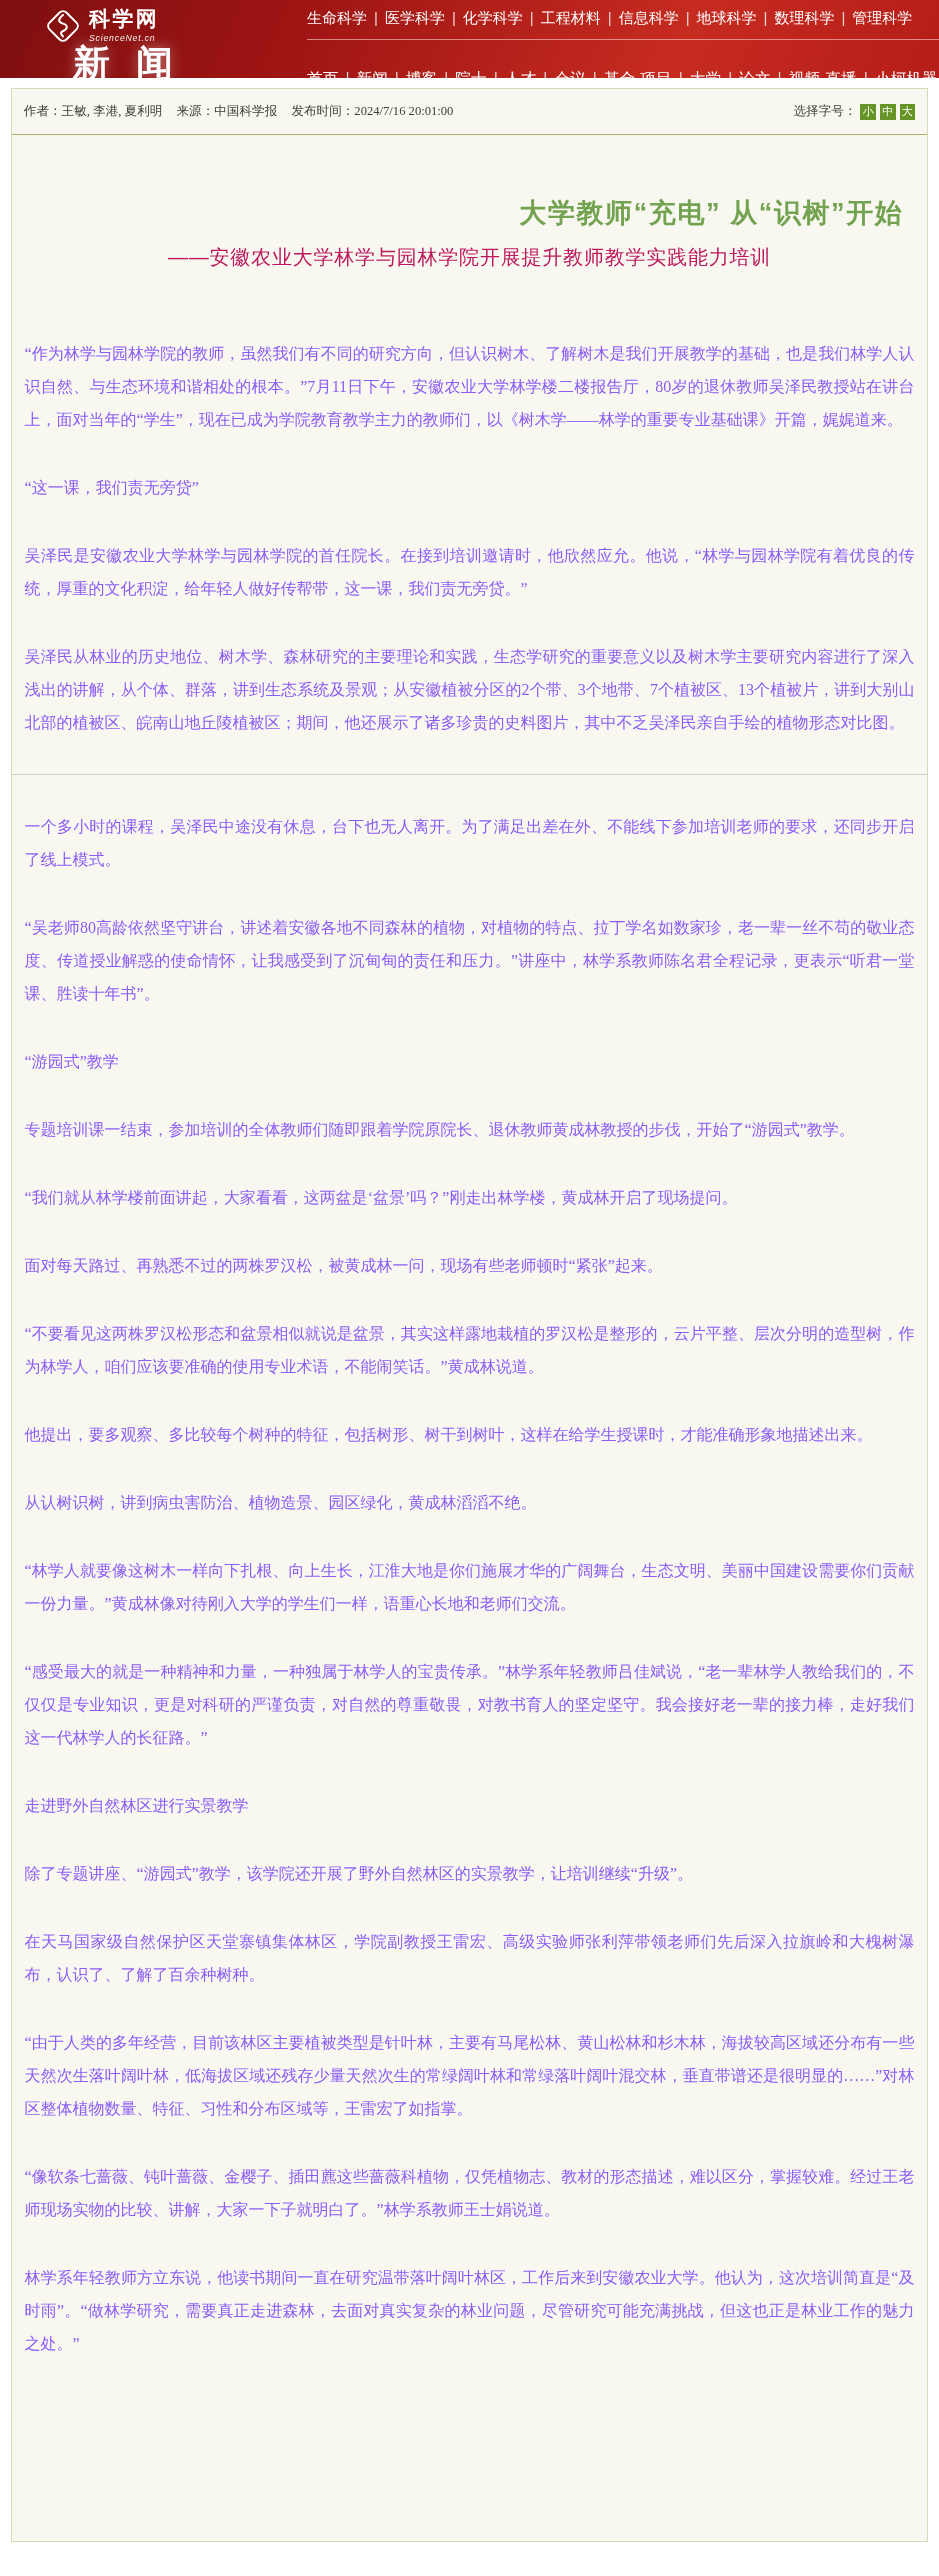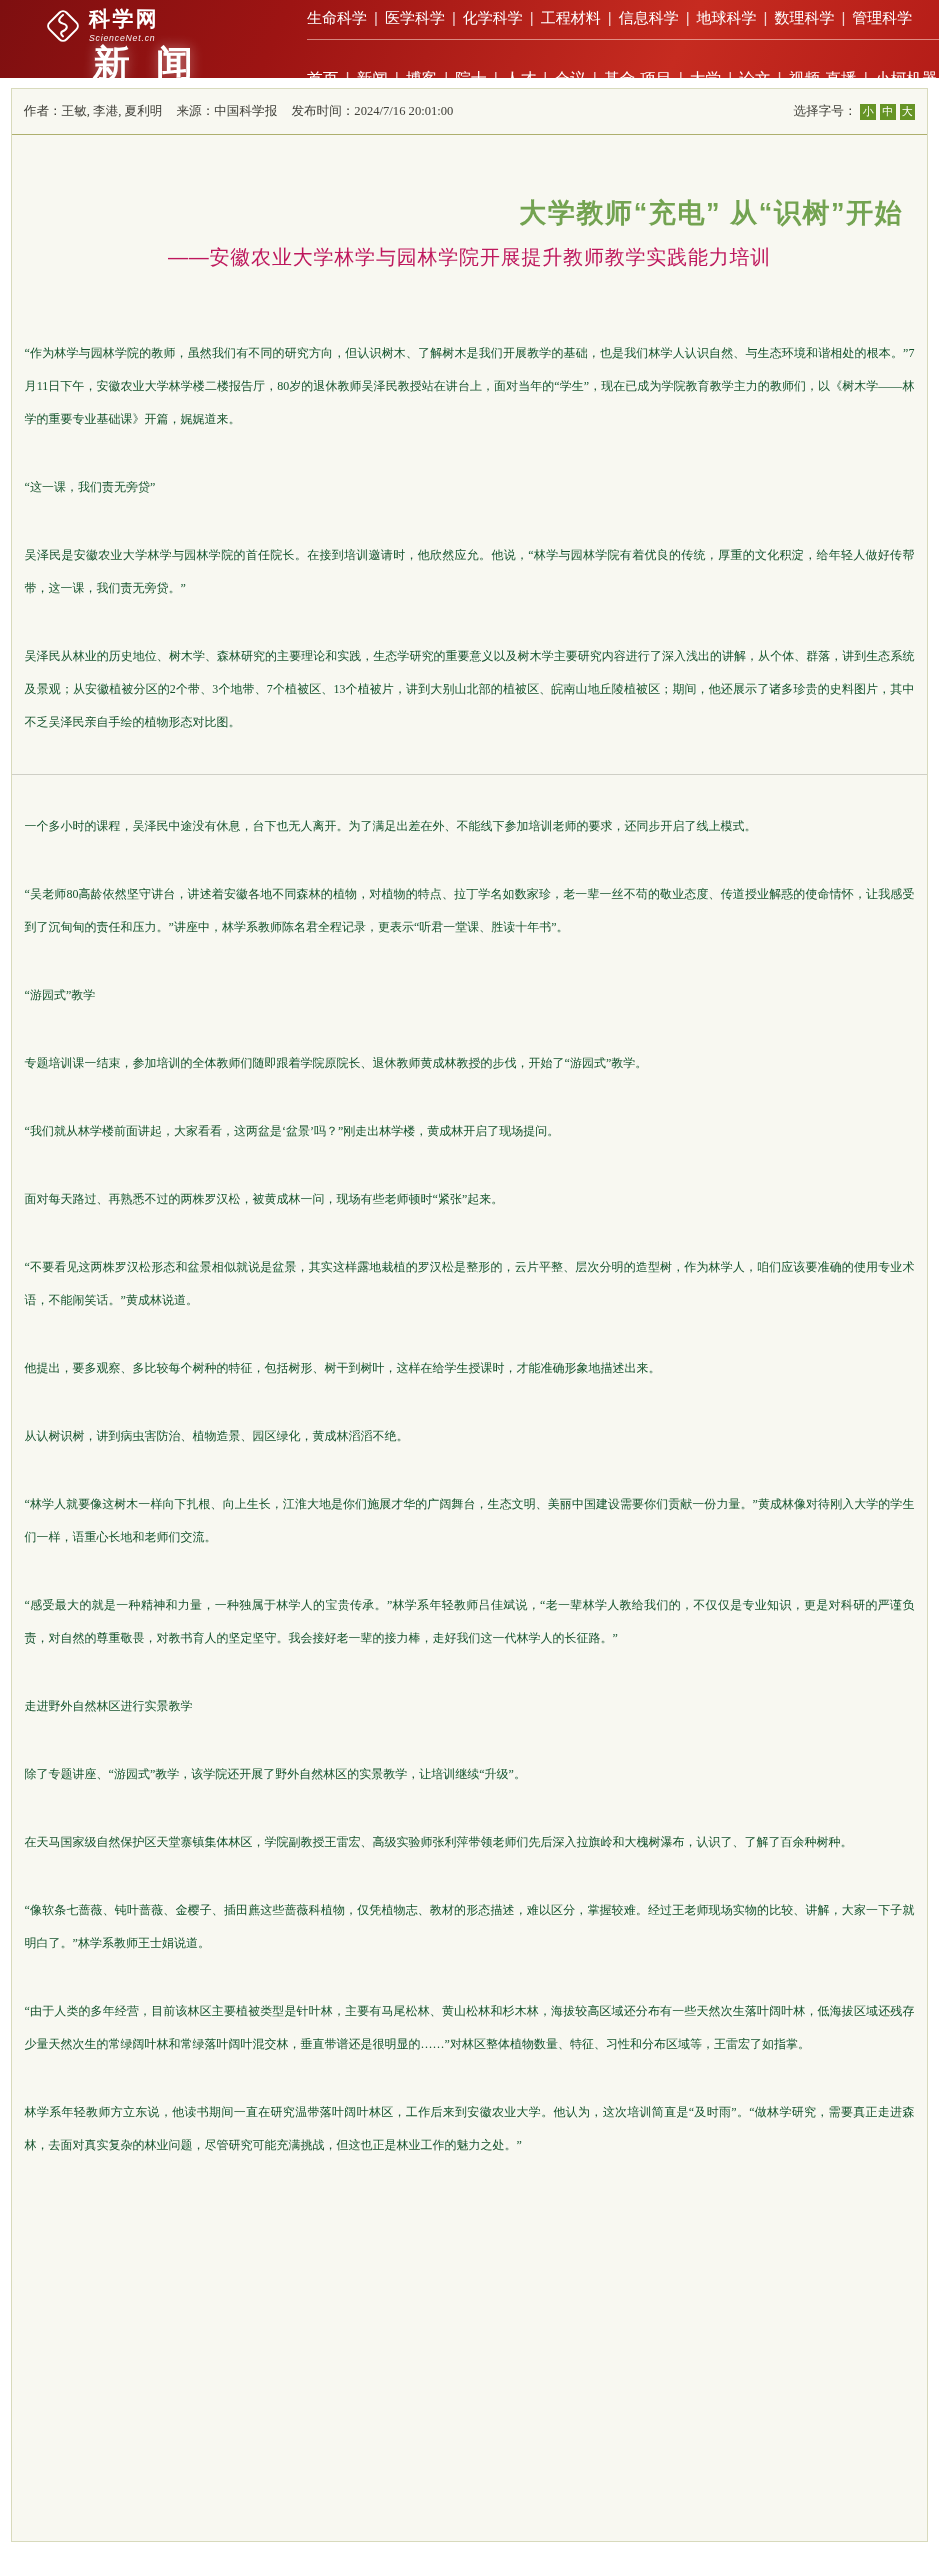--- a/index.html
+++ b/index.html
@@ -16,21 +16,20 @@
     color:#fff; overflow:hidden;
   }
   .logo-block { position:absolute; top:7px; left:44px; display:flex; align-items:flex-start; }
   .logo-diamond { width:38px; height:38px; margin-right:7px; }
   .logo-text .cn { font-size:21px; font-weight:bold; letter-spacing:2.4px; line-height:23.6px; }
   .logo-text .en { font-size:8.7px; letter-spacing:0.8px; margin-top:2.4px; opacity:.95;font-style:italic; }
   .news-logo {
     position:absolute; left:73px; top:39px;
     font-size:37px; font-weight:bold; letter-spacing:7.9px;
     text-shadow:0 0 12.6px rgba(255,255,255,.45);
-    margin-left:20px;
   }
   .header-nav { position:absolute; left:307px; top:0; right:0; overflow:hidden; white-space:nowrap; }
   .nav-row { font-size:15px; }
   .nav-row a { color:#ffffff; text-decoration:none; }
   .nav-row1 { padding:9.4px 0 10.2px; }
   .nav-divider { border-top:0.8px solid rgba(255,225,215,.55); height:0; }
   .nav-row2 { margin-top:29px; font-size:15.7px; }
   .sep { color:rgba(255,255,255,.8); padding:0 7px; }
   
   .content-box {
@@ -54,21 +53,21 @@
     color:#73a351; font-size:27px; font-weight:bold; letter-spacing:1.6px;
     font-family:"Liberation Sans", sans-serif;
   }
   .article-subtitle {
     margin:12.6px 23.6px 0; text-align:center;
     color:#be185d; font-size:20px; letter-spacing:0.8px;
   }
   .article-body {
     margin:66px 12.6px 0; padding-bottom:15.7px;
     font-family:"Liberation Serif", serif;
-    font-size:12px; line-height:33px; color:#14532d;
+    font-size:16px; line-height:33px; color:#8b5cf6;
     text-align:justify;
   }
   .para { margin:0 0 35px; }
   .divider { border:none; border-top:0.8px solid #cfcfc6; height:0; margin:0 -12.6px 35px; }
 </style>
 </head>
 <body>
 
 <header class="site-header">
   <div class="logo-block">
@@ -122,18 +121,18 @@
       <div class="para">“我们就从林学楼前面讲起，大家看看，这两盆是‘盆景’吗？”刚走出林学楼，黄成林开启了现场提问。</div>
       <div class="para">面对每天路过、再熟悉不过的两株罗汉松，被黄成林一问，现场有些老师顿时“紧张”起来。</div>
       <div class="para">“不要看见这两株罗汉松形态和盆景相似就说是盆景，其实这样露地栽植的罗汉松是整形的，云片平整、层次分明的造型树，作为林学人，咱们应该要准确的使用专业术语，不能闹笑话。”黄成林说道。</div>
       <div class="para">他提出，要多观察、多比较每个树种的特征，包括树形、树干到树叶，这样在给学生授课时，才能准确形象地描述出来。</div>
       <div class="para">从认树识树，讲到病虫害防治、植物造景、园区绿化，黄成林滔滔不绝。</div>
       <div class="para">“林学人就要像这树木一样向下扎根、向上生长，江淮大地是你们施展才华的广阔舞台，生态文明、美丽中国建设需要你们贡献一份力量。”黄成林像对待刚入大学的学生们一样，语重心长地和老师们交流。</div>
       <div class="para">“感受最大的就是一种精神和力量，一种独属于林学人的宝贵传承。”林学系年轻教师吕佳斌说，“老一辈林学人教给我们的，不仅仅是专业知识，更是对科研的严谨负责，对自然的尊重敬畏，对教书育人的坚定坚守。我会接好老一辈的接力棒，走好我们这一代林学人的长征路。”</div>
       <div class="para subhead">走进野外自然林区进行实景教学</div>
       <div class="para">除了专题讲座、“游园式”教学，该学院还开展了野外自然林区的实景教学，让培训继续“升级”。</div>
       <div class="para">在天马国家级自然保护区天堂寨镇集体林区，学院副教授王雷宏、高级实验师张利萍带领老师们先后深入拉旗岭和大槐树瀑布，认识了、了解了百余种树种。</div>
+      <div class="para">“由于人类的多年经营，目前该林区主要植被类型是针叶林，主要有马尾松林、黄山松林和杉木林，海拔较高区域还分布有一些天然次生落叶阔叶林，低海拔区域还残存少量天然次生的常绿阔叶林和常绿落叶阔叶混交林，垂直带谱还是很明显的……”对林区整体植物数量、特征、习性和分布区域等，王雷宏了如指掌。</div>
       <div class="para">“像软条七蔷薇、钝叶蔷薇、金樱子、插田藨这些蔷薇科植物，仅凭植物志、教材的形态描述，难以区分，掌握较难。经过王老师现场实物的比较、讲解，大家一下子就明白了。”林学系教师王士娟说道。</div>
-      <div class="para">“由于人类的多年经营，目前该林区主要植被类型是针叶林，主要有马尾松林、黄山松林和杉木林，海拔较高区域还分布有一些天然次生落叶阔叶林，低海拔区域还残存少量天然次生的常绿阔叶林和常绿落叶阔叶混交林，垂直带谱还是很明显的……”对林区整体植物数量、特征、习性和分布区域等，王雷宏了如指掌。</div>
       <div class="para">林学系年轻教师方立东说，他读书期间一直在研究温带落叶阔叶林区，工作后来到安徽农业大学。他认为，这次培训简直是“及时雨”。“做林学研究，需要真正走进森林，去面对真实复杂的林业问题，尽管研究可能充满挑战，但这也正是林业工作的魅力之处。”</div>
     </div>
 </main>
 
 
 </body></html>

